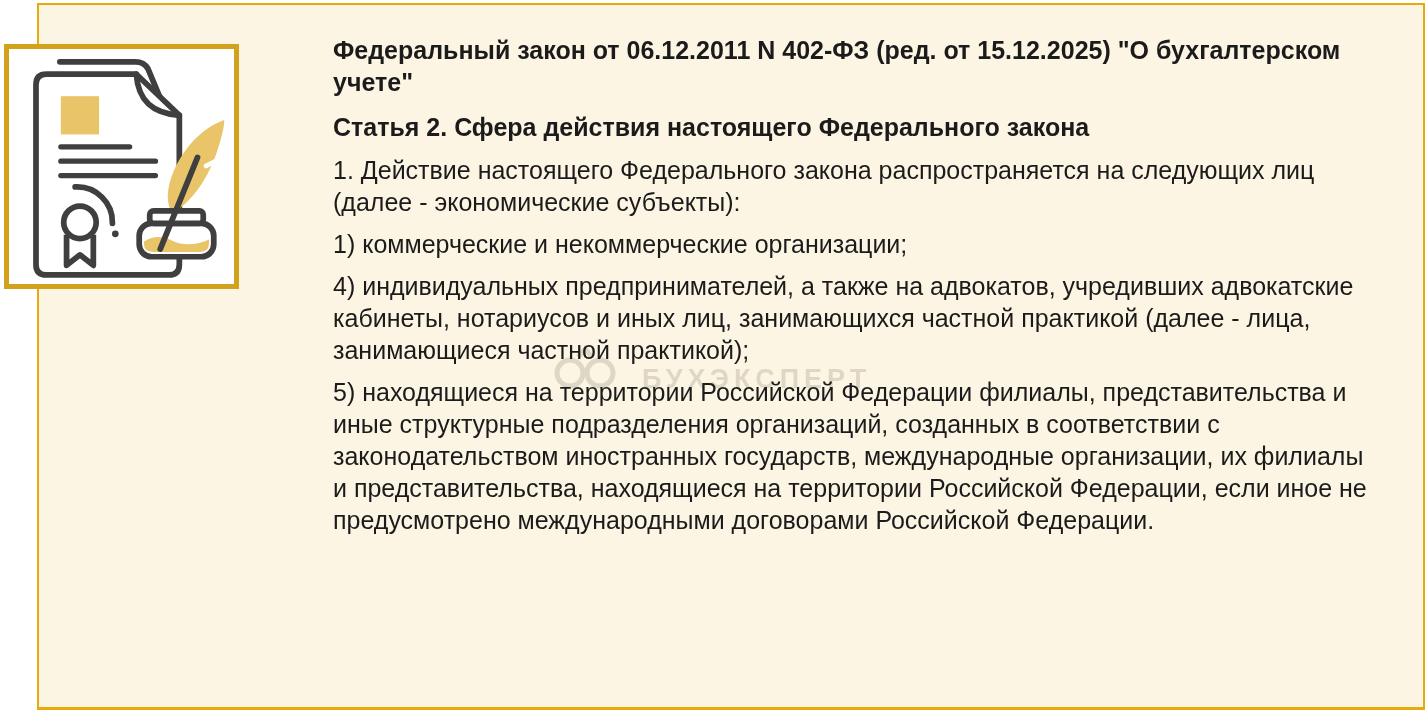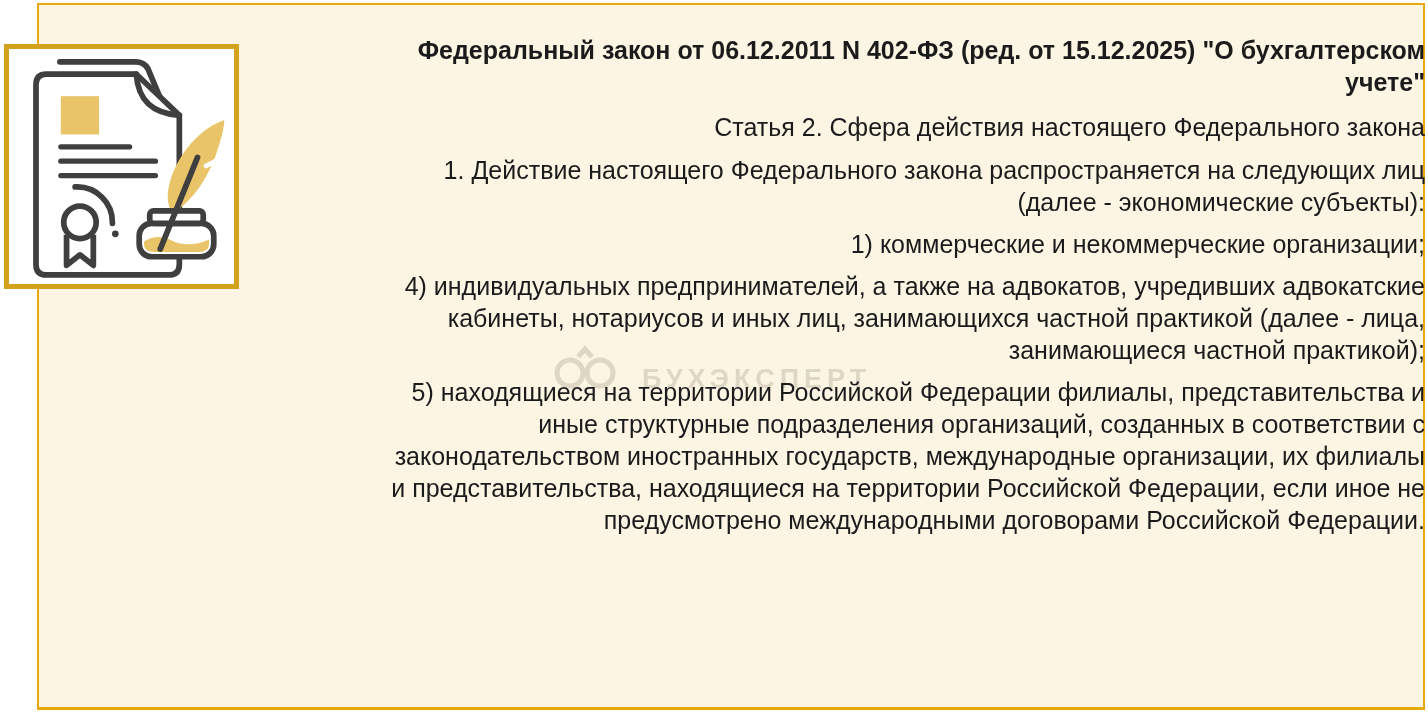--- a/index.html
+++ b/index.html
@@ -30,24 +30,23 @@
     display: flex; align-items: center; justify-content: center;
   }
   .content {
     position: absolute;
     left: 294px; top: 29px;
     width: 1092px;
     z-index: 2;
     color: #1b1b1b;
     font-size: 25px;
     line-height: 32px;
-    text-align: right;
   }
   .doc-title { font-weight: 700; white-space: pre-line; margin: 0 0 13px 0; }
-  .doc-heading { font-weight: 400; white-space: pre-line; margin: 0 0 11px 0; }
+  .doc-heading { font-weight: 700; white-space: pre-line; margin: 0 0 11px 0; }
   .content p { margin: 7px 0 10px 0; white-space: pre-line; }
   .watermark {
     position: absolute;
     left: 513px; top: 340px;
     display: flex; align-items: flex-end; gap: 24px;
     z-index: 1;
     opacity: 0.22;
   }
   .watermark-text {
     font-size: 27px; font-weight: 700;

